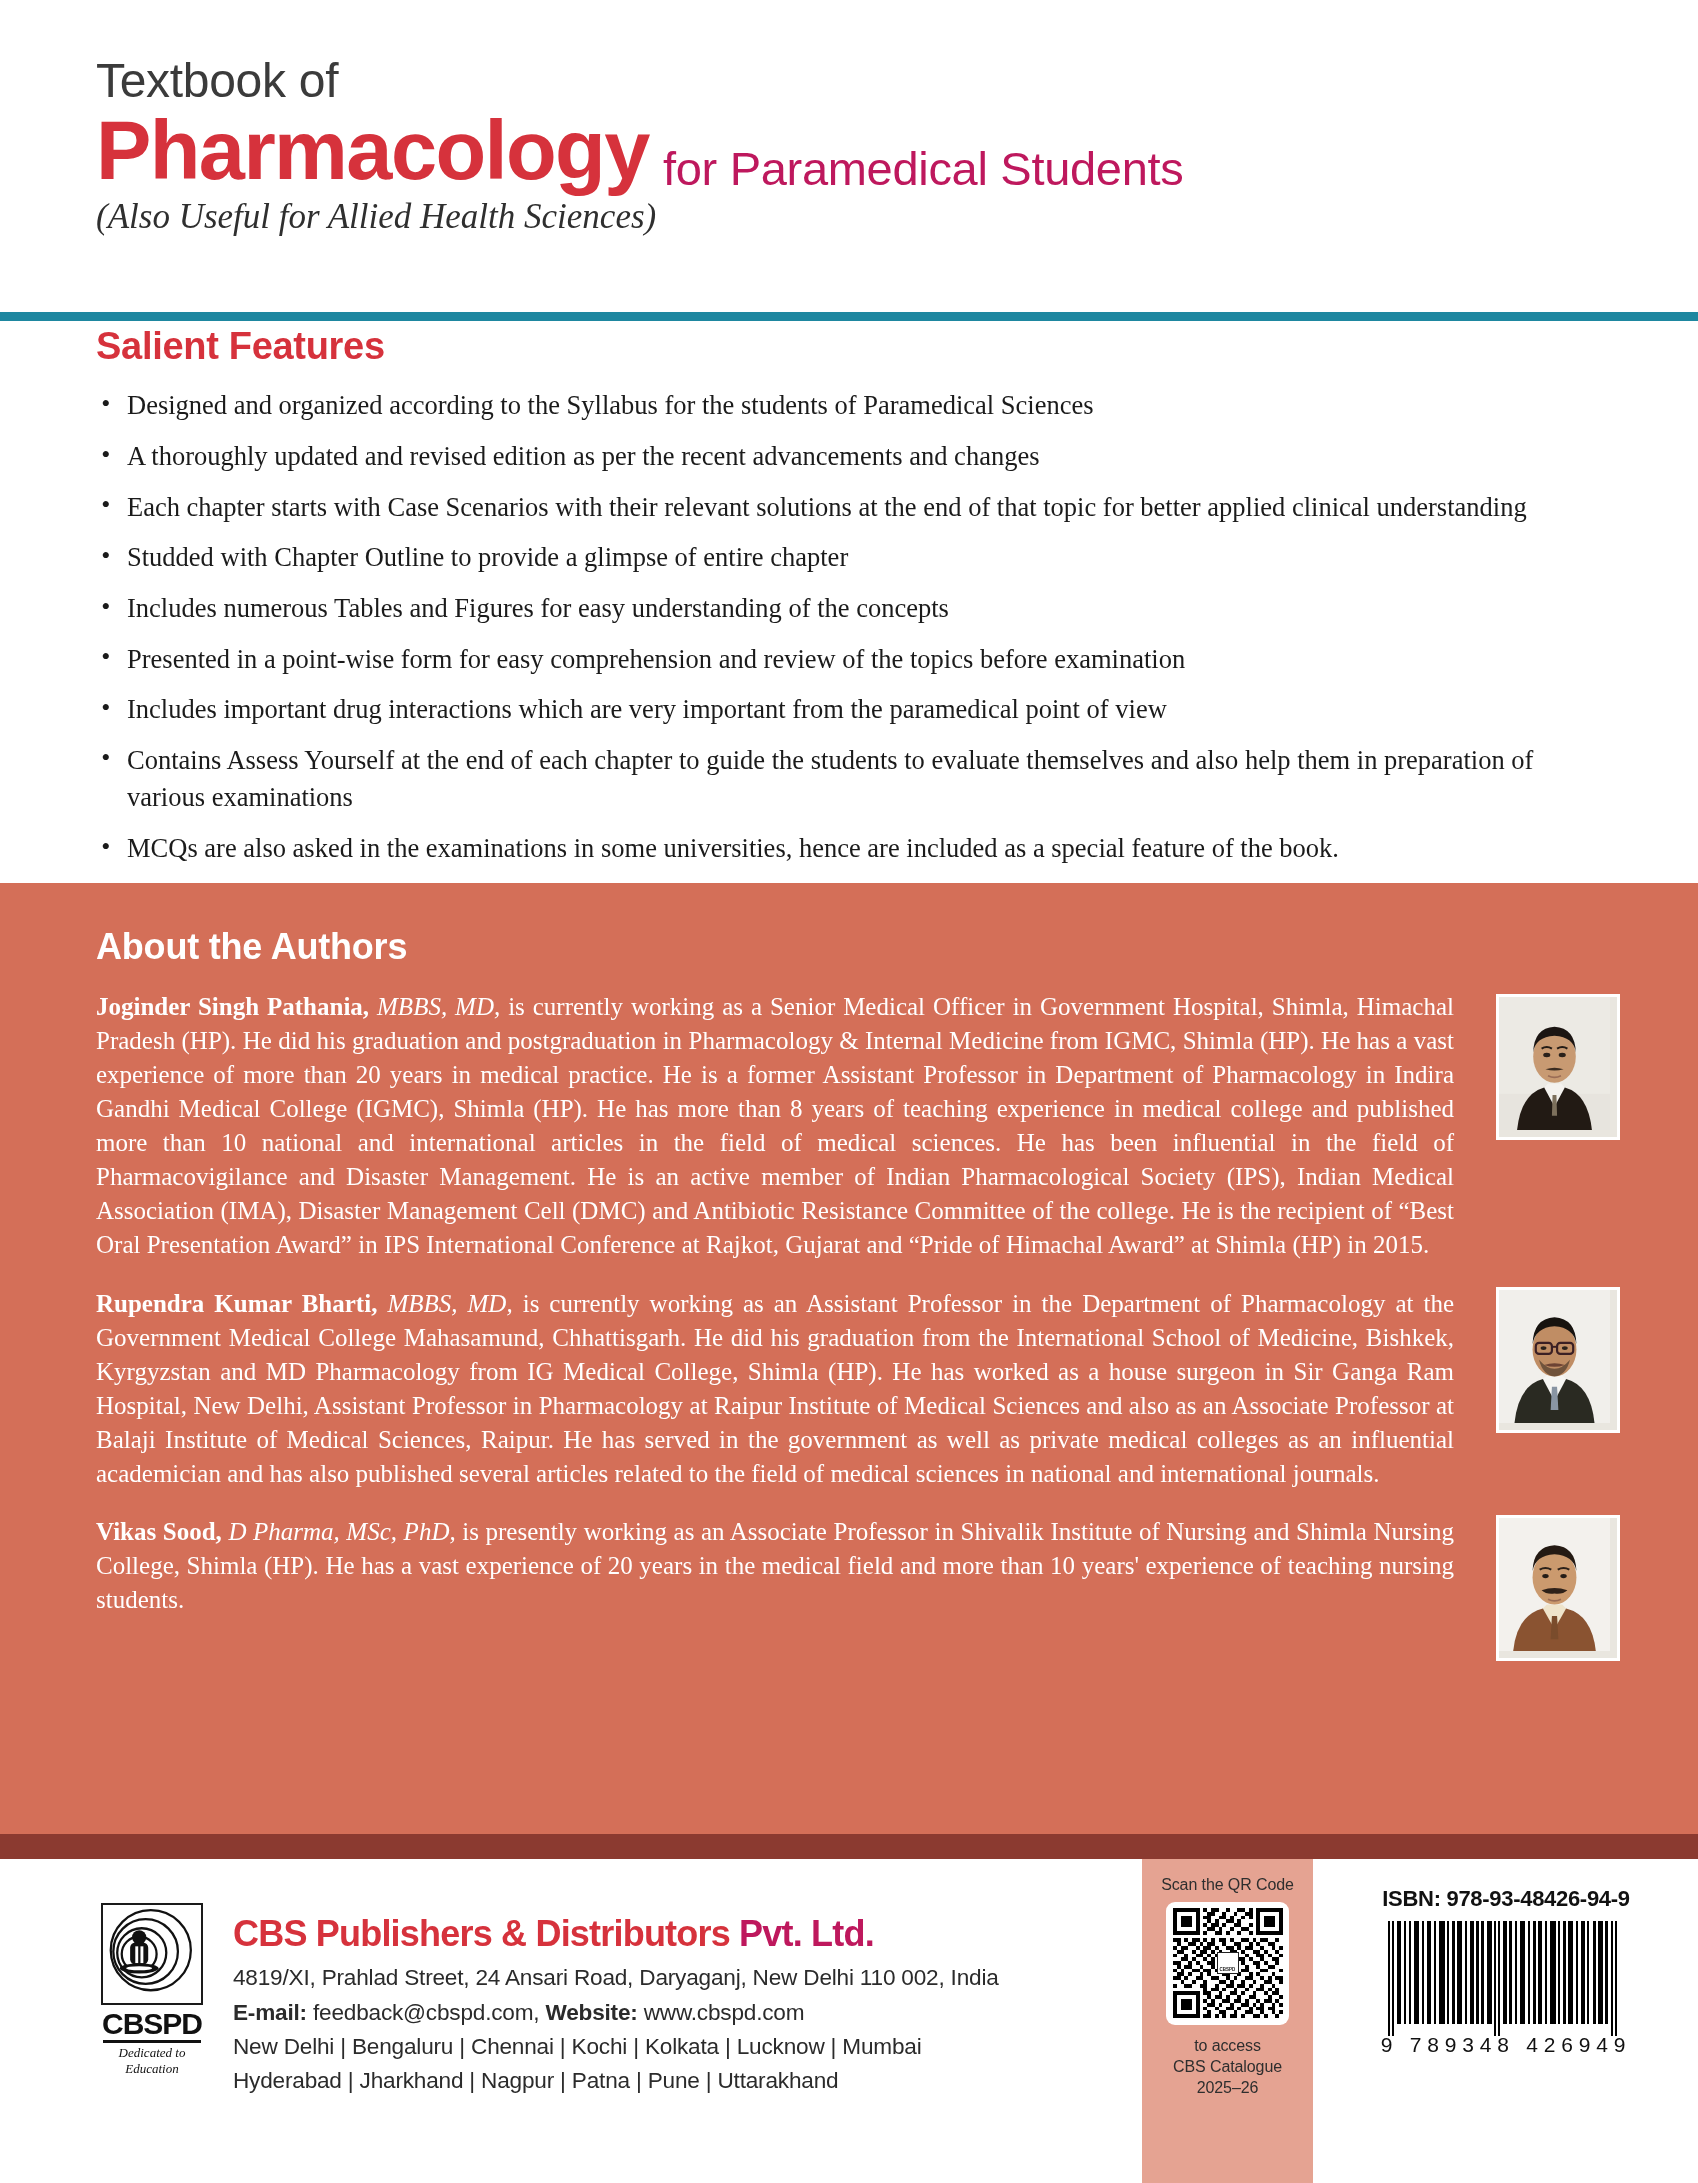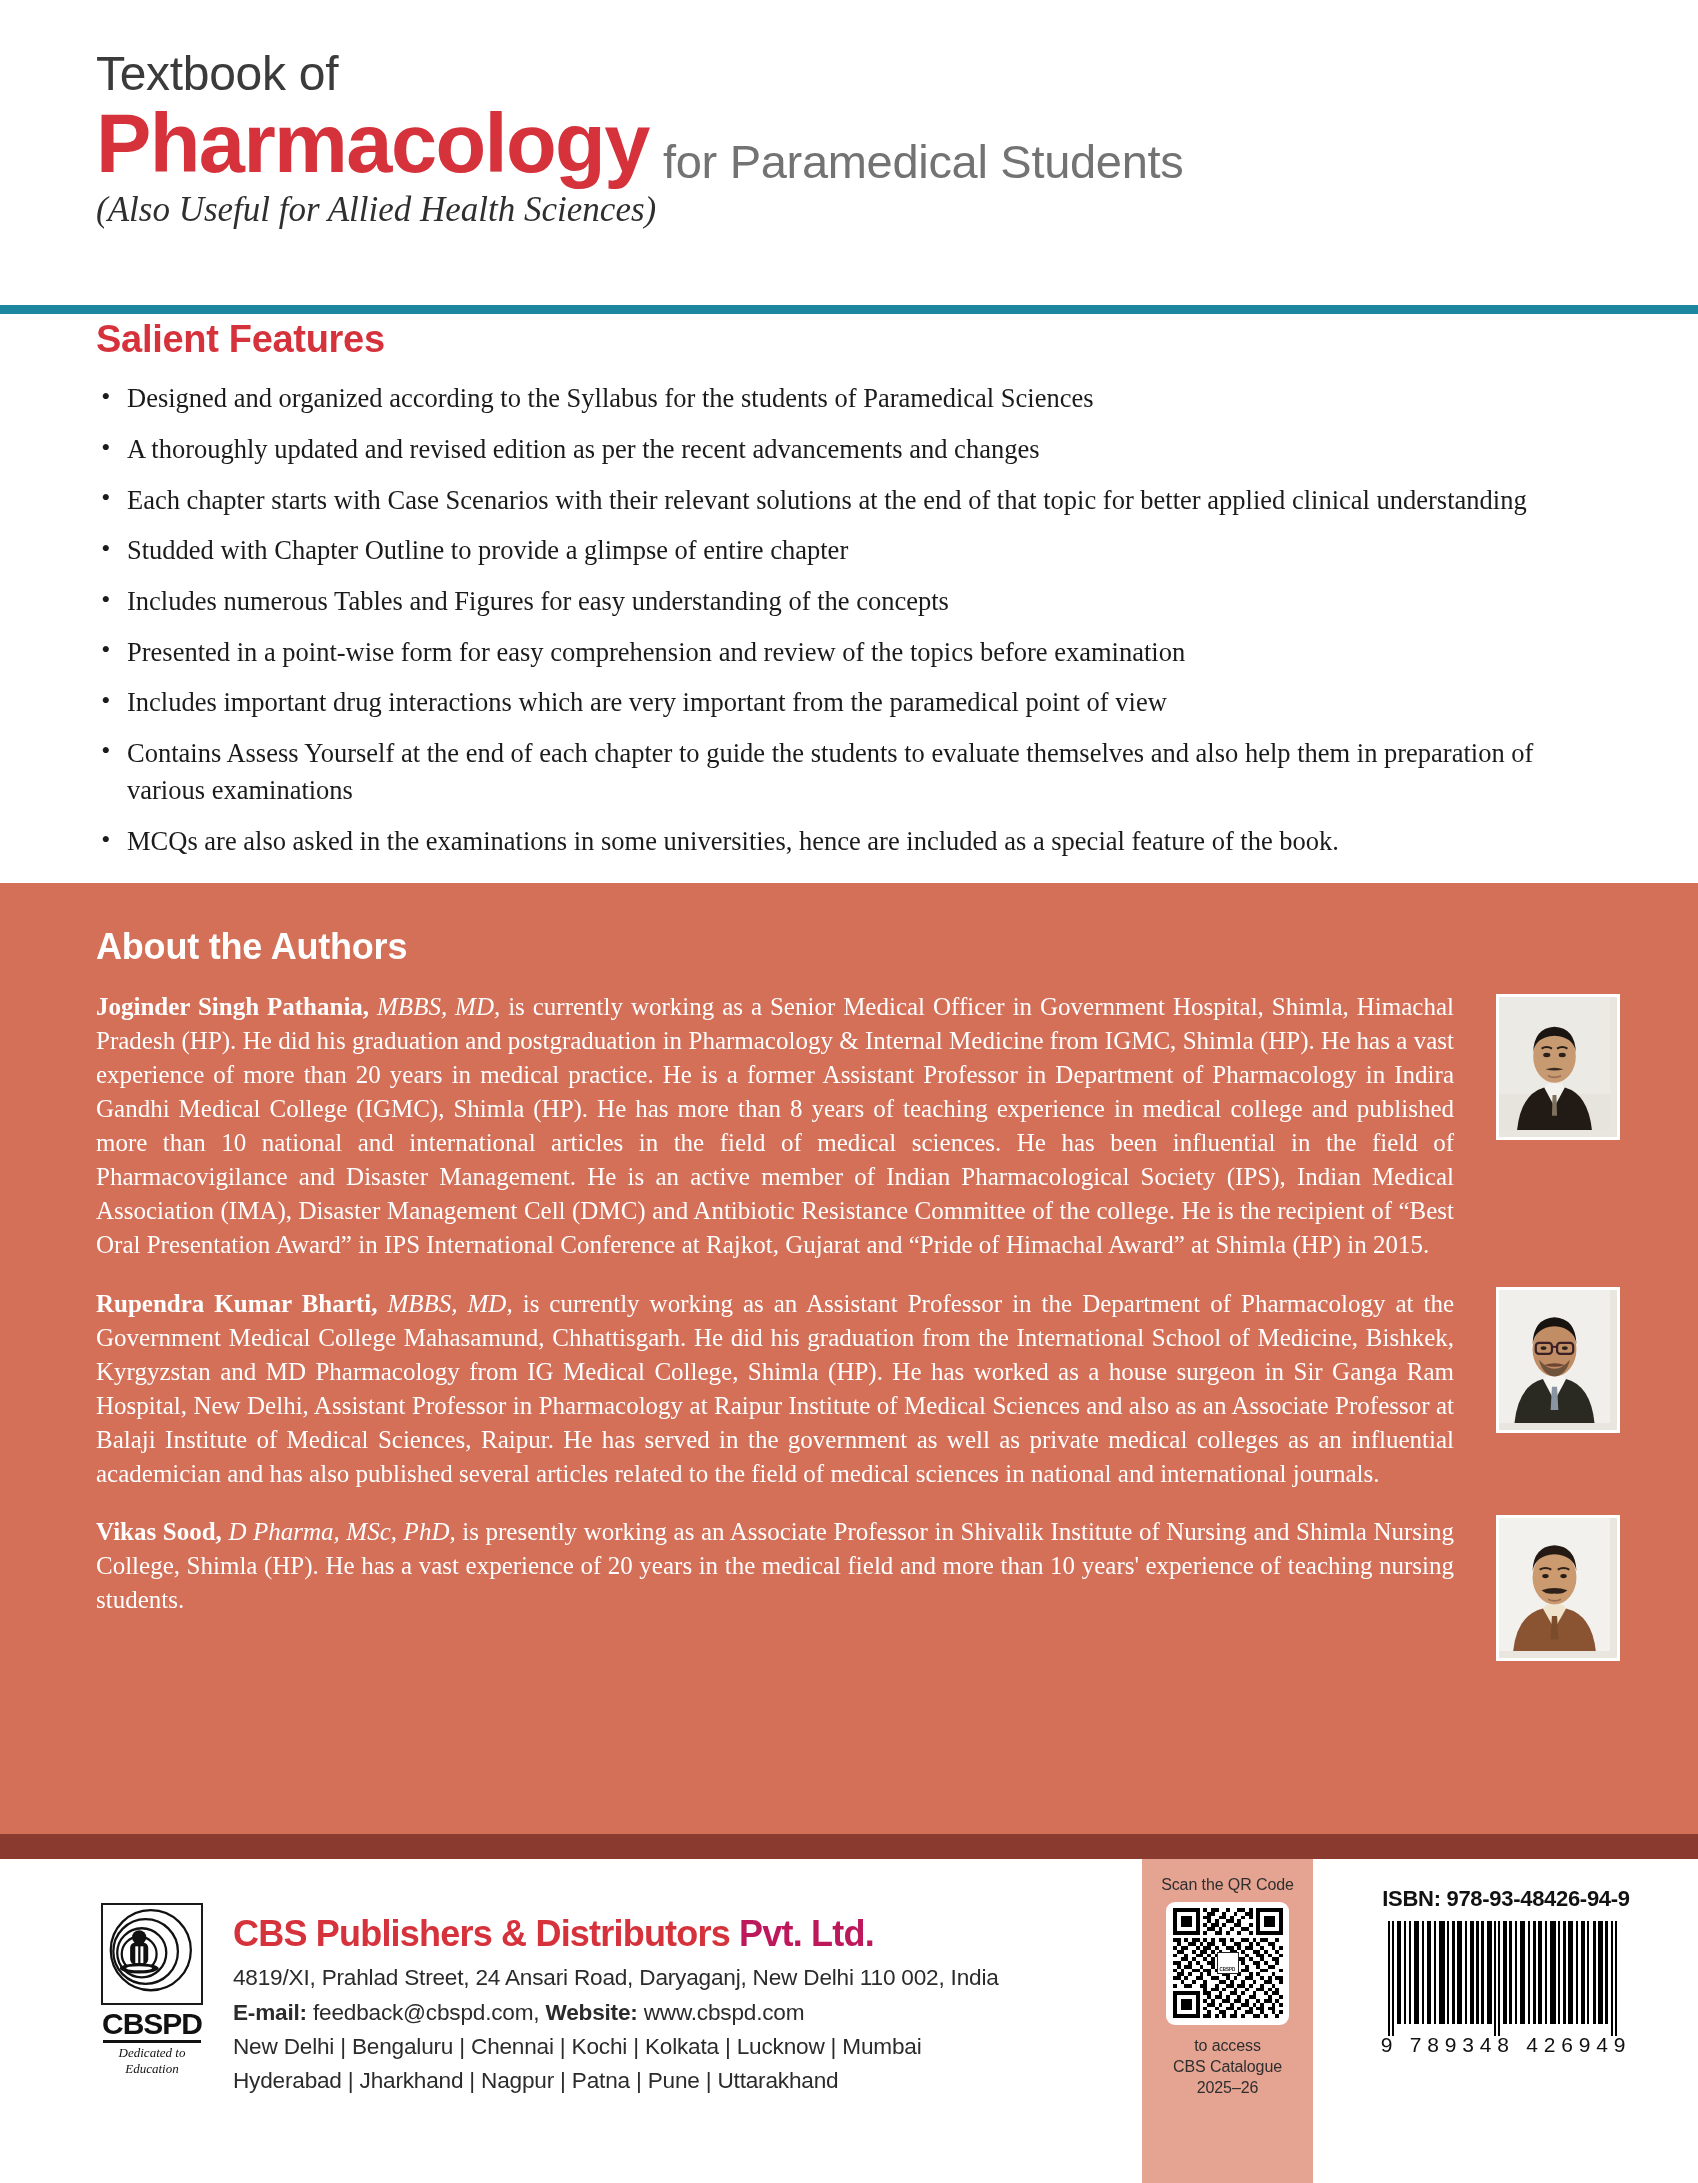--- a/index.html
+++ b/index.html
@@ -11,21 +11,21 @@
     width: 1699px;
     height: 2183px;
     position: relative;
     font-family: "Liberation Sans", sans-serif;
     overflow: hidden;
   }
 
   
   .top-section {
     position: absolute;
-    left: 0; top: 0;
+    left: 0; top: 7px;
     width: 1699px;
     height: 883px;
     background: #ffffff;
   }
 
   .title-block {
     position: absolute;
     left: 96px;
     top: 50px;
     width: 1507px;
@@ -51,21 +51,21 @@
     font-family: "Liberation Sans", sans-serif;
     font-size: 83px;
     font-weight: 700;
     color: #d6323c;
     letter-spacing: -1.6px;
   }
   .title-sub {
     font-family: "Liberation Sans", sans-serif;
     font-size: 47px;
     font-weight: 400;
-    color: #737373;
+    color: #be185d;
     letter-spacing: -0.3px;
   }
 
   .title-italic {
     margin-top: 5px;
     font-family: "Liberation Serif", serif;
     font-style: italic;
     font-size: 35px;
     color: #2f2f2f;
   }

